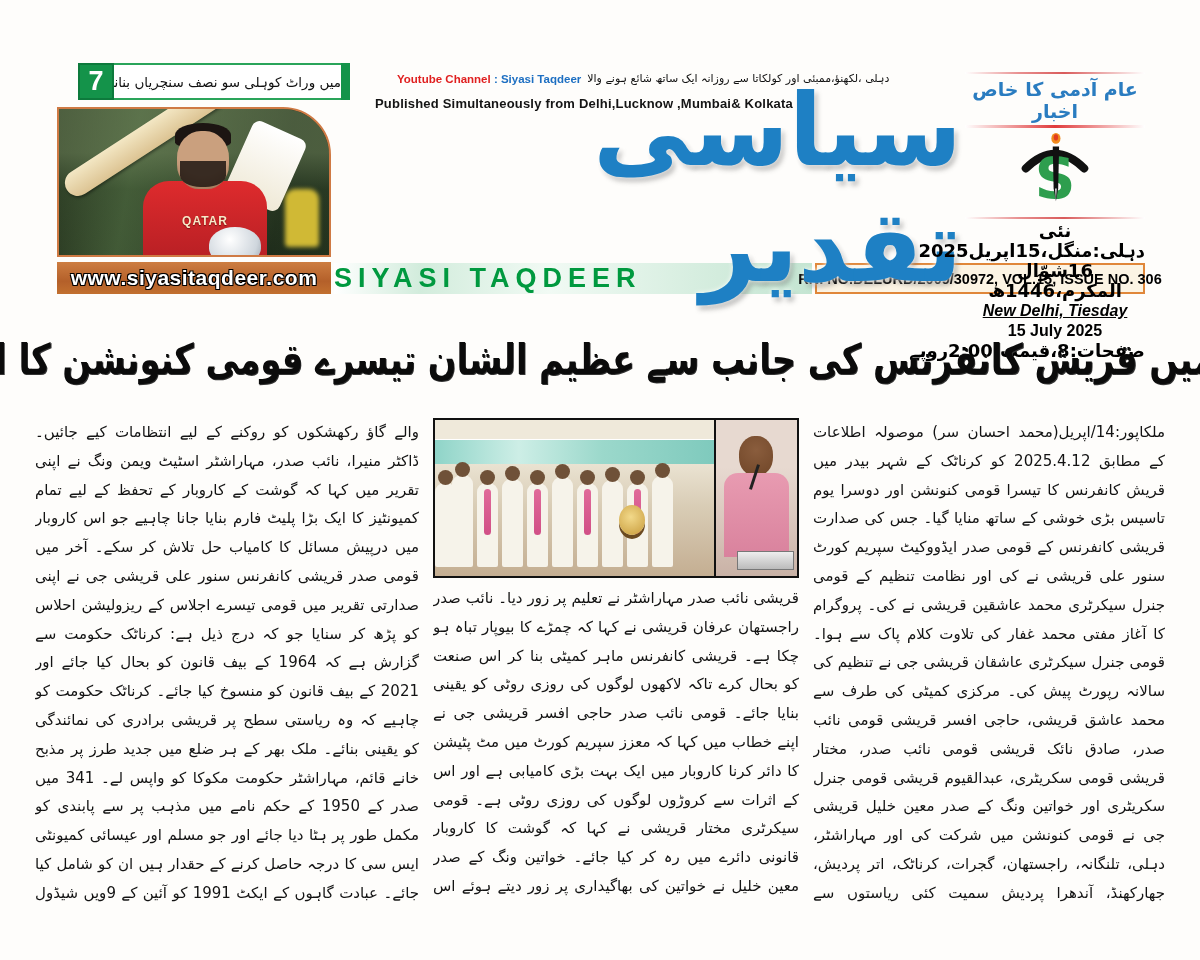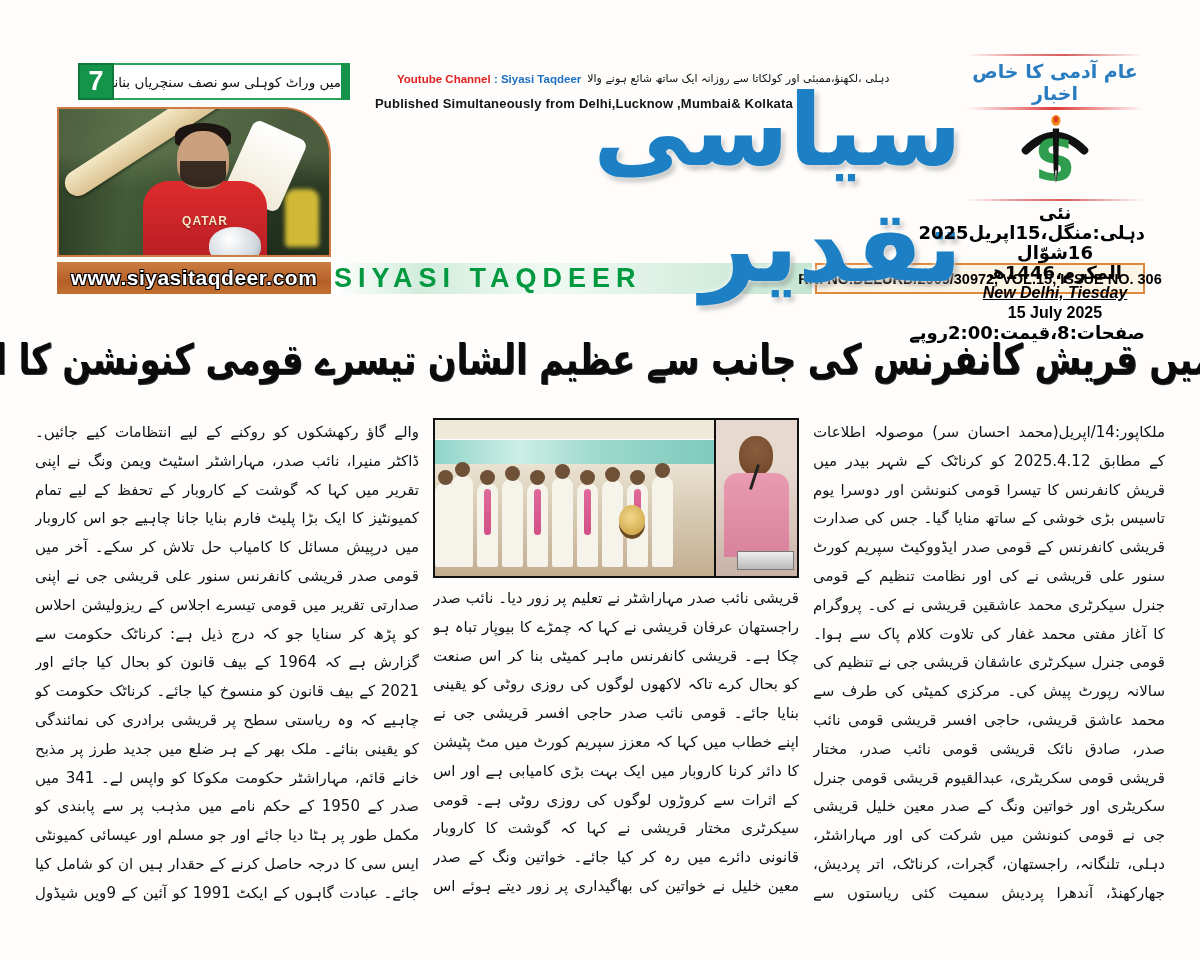--- a/index.html
+++ b/index.html
@@ -69,21 +69,21 @@
   .pub-ur { font-size:11px; color:#111; flex:1; text-align:center; white-space:nowrap; }
   .pub-en { position:absolute; left:375px; top:96px; width:455px; text-align:left;
     font-size:13px; font-weight:bold; color:#141414; letter-spacing:.2px; }
   .masthead { position:absolute; left:350px; top:118px; width:612px; height:140px;
     display:flex; align-items:center; justify-content:center;
     font-size:98px; font-weight:bold; color:#1e80c4;
     text-shadow:0 0 5px rgba(255,255,255,.95), 3px 4px 5px rgba(60,60,60,.35);
     transform:scaleY(1.02); }
 
   
-  .right-head { position:absolute; left:965px; top:52px; width:180px; }
+  .right-head { position:absolute; left:965px; top:70px; width:180px; }
   .hairline { height:2px; background:linear-gradient(90deg,#fff,#e88f8f 30%,#d95b5b 55%,#fff); margin:2px 0; }
   .tagline { color:#2a7cc0; font-weight:bold; font-size:19px; text-align:center; padding:2px 0 3px; }
   .tagline-u { height:3px; background:linear-gradient(90deg,#fff,#e03b3b,#fff); margin-bottom:4px; }
   .logo-wrap { display:flex; justify-content:center; margin:2px 0 3px; }
   .dates { text-align:center; color:#000; }
   .dates .u { font-size:18px; font-weight:bold; line-height:20px; }
   .dates .en1 { font-style:italic; font-weight:bold; font-size:16px; line-height:20px;text-decoration:underline; }
   .dates .en2 { font-weight:bold; font-size:16px; line-height:20px; }
 
   

